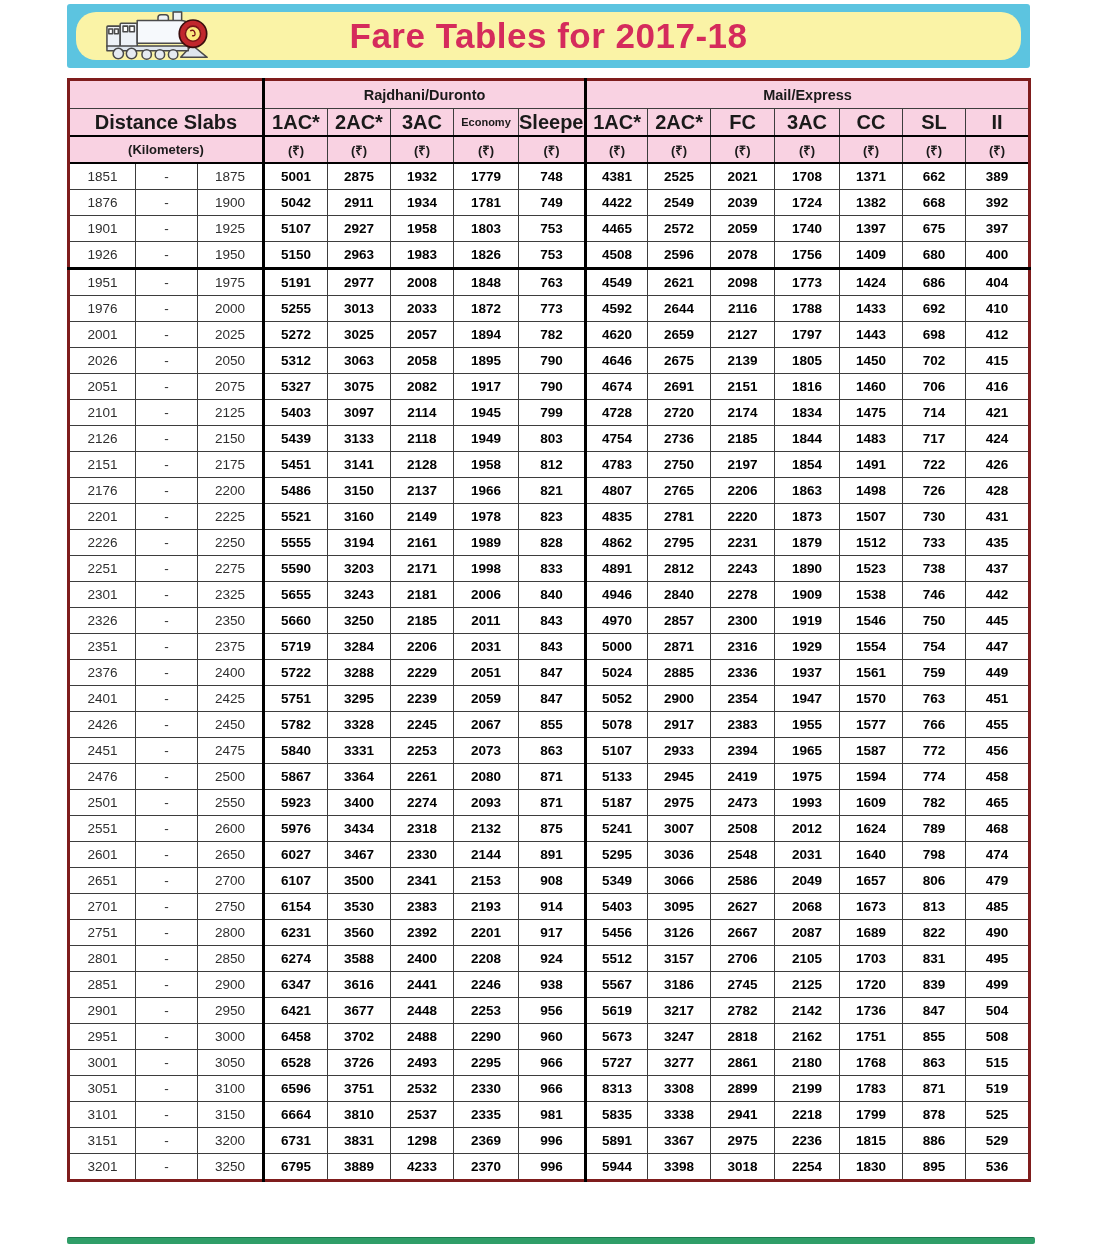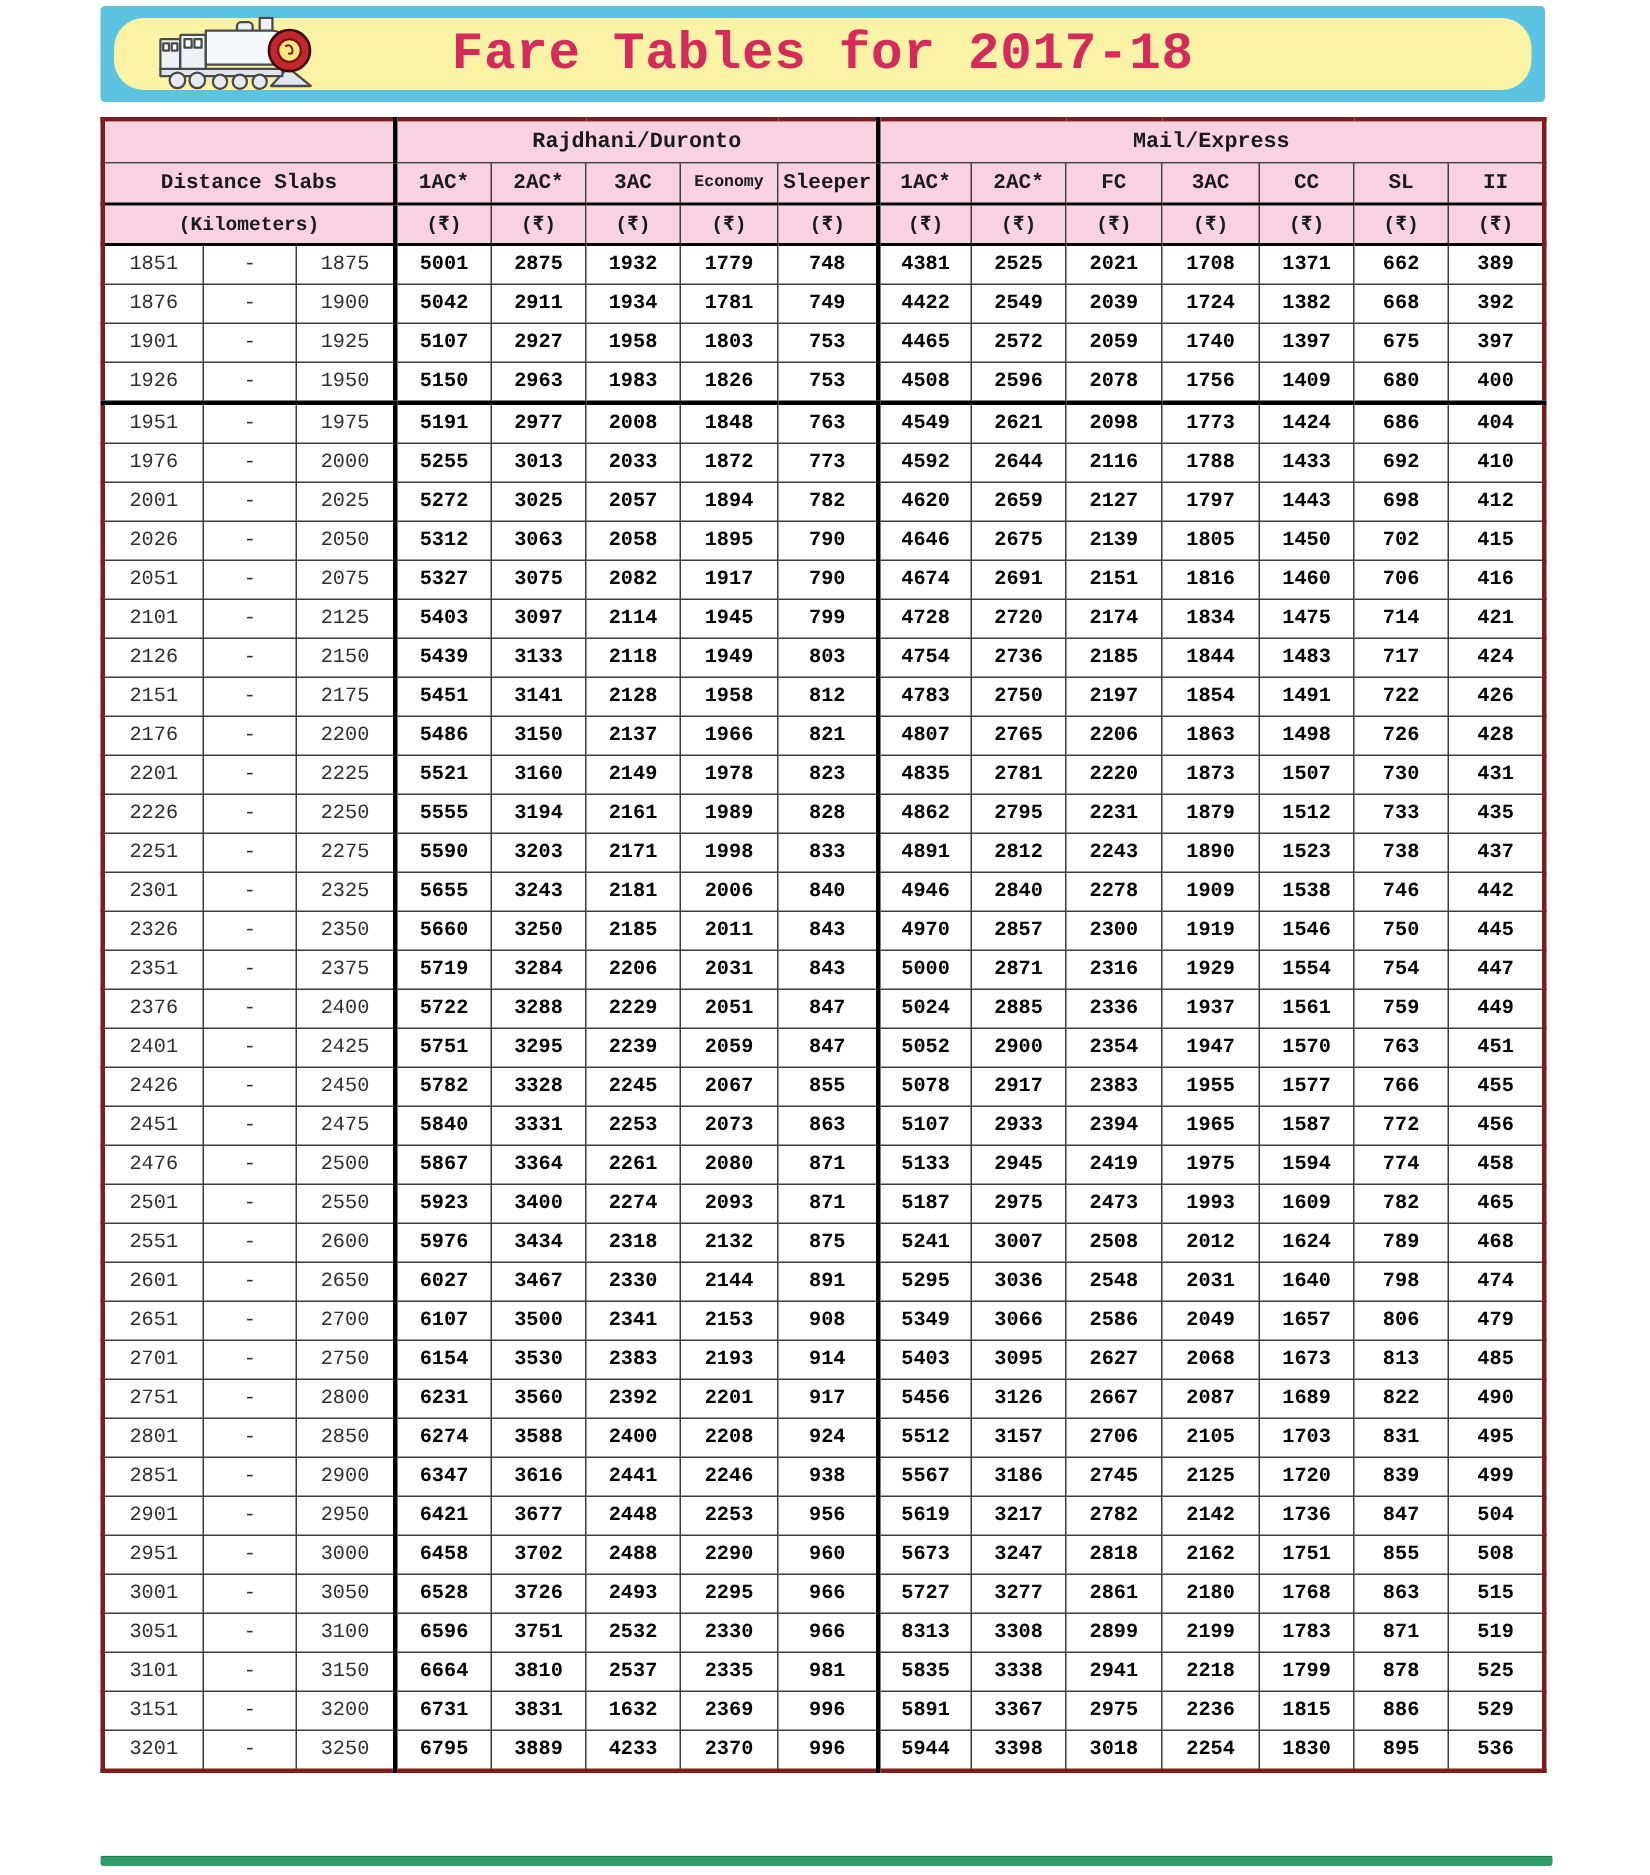--- a/index.html
+++ b/index.html
@@ -1,18 +1,18 @@
 <!DOCTYPE html>
 <html><head>
 <meta charset="utf-8">
 <style>
   html,body{margin:0;padding:0;background:#fff;}
   .page{
     position:relative;width:1100px;height:1250px;background:#ffffff;
-    font-family:Liberation Mono, monospace;overflow:hidden;
+    font-family:Liberation Sans, sans-serif;overflow:hidden;
   }
   
   .banner{
     position:absolute;left:67px;top:4px;width:963px;height:64px;
     background:#5cc4e0;border-radius:3px;
   }
   .banner-inner{
     position:absolute;left:9px;top:8px;right:9px;bottom:8px;
     background:#faf3a6;border-radius:20px;
     display:flex;align-items:center;
@@ -27,21 +27,21 @@
     position:absolute;left:67px;top:78px;width:961px;
     border-collapse:collapse;table-layout:fixed;
     border:3px solid #7f1d1d;
   }
   table.fare th, table.fare td{
     border:1px solid #3d3d3d;text-align:center;vertical-align:middle;
     padding:0;overflow:hidden;white-space:nowrap;
   }
   table.fare thead th{background:#f9d2e2;color:#1a1a1a;}
   tr.group-row th{height:27px;font-size:14.5px;font-weight:bold;}
-  tr.class-row th{height:26px;font-size:14px;font-weight:bold;border-bottom:2px solid #000;}
+  tr.class-row th{height:26px;font-size:20px;font-weight:bold;border-bottom:2px solid #000;}
   tr.class-row th.economy{font-size:11px;}
   tr.currency-row th{height:25px;font-size:13px;font-weight:bold;border-bottom:2px solid #000;}
   table.fare td{height:25px;font-size:13.5px;}
   td.dist{color:#2e2e2e;font-weight:normal;}
   td.fare-val{color:#000;font-weight:bold;}
   .thick-left{border-left:3px solid #000 !important;}
   tr.thick-bottom td{border-bottom:3px solid #000;}
   
   .bottom-bar{
     position:absolute;left:67px;top:1237px;width:968px;height:6px;
@@ -770,21 +770,21 @@
           <td class="fare-val">1799</td>
           <td class="fare-val">878</td>
           <td class="fare-val">525</td>
         </tr>
         <tr>
           <td class="dist">3151</td>
           <td class="dist">-</td>
           <td class="dist">3200</td>
           <td class="fare-val thick-left">6731</td>
           <td class="fare-val">3831</td>
-          <td class="fare-val">1632</td>
+          <td class="fare-val">1298</td>
           <td class="fare-val">2369</td>
           <td class="fare-val">996</td>
           <td class="fare-val thick-left">5891</td>
           <td class="fare-val">3367</td>
           <td class="fare-val">2975</td>
           <td class="fare-val">2236</td>
           <td class="fare-val">1815</td>
           <td class="fare-val">886</td>
           <td class="fare-val">529</td>
         </tr>

